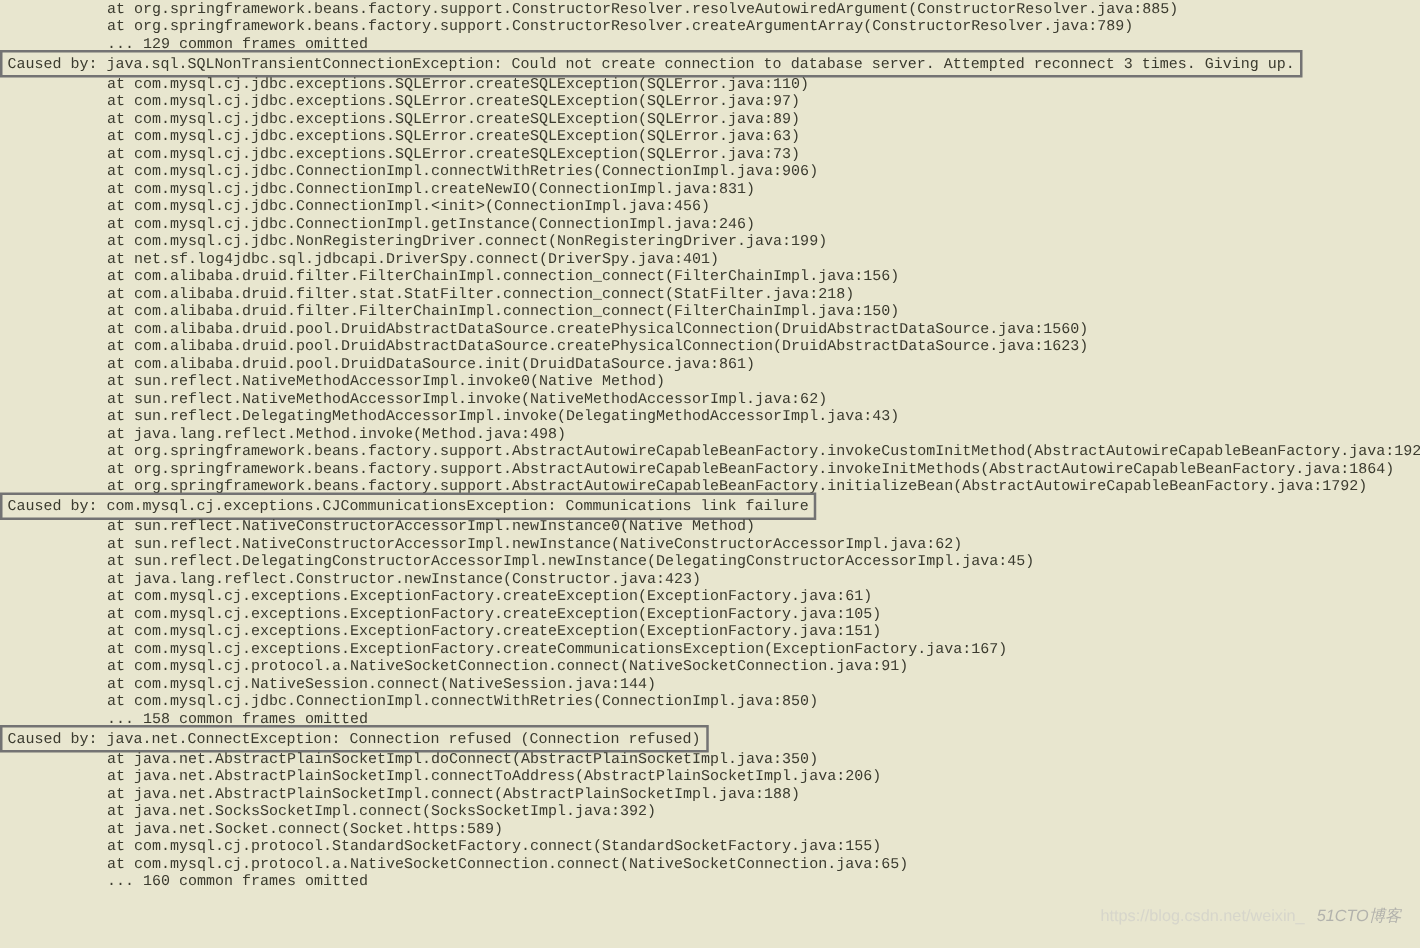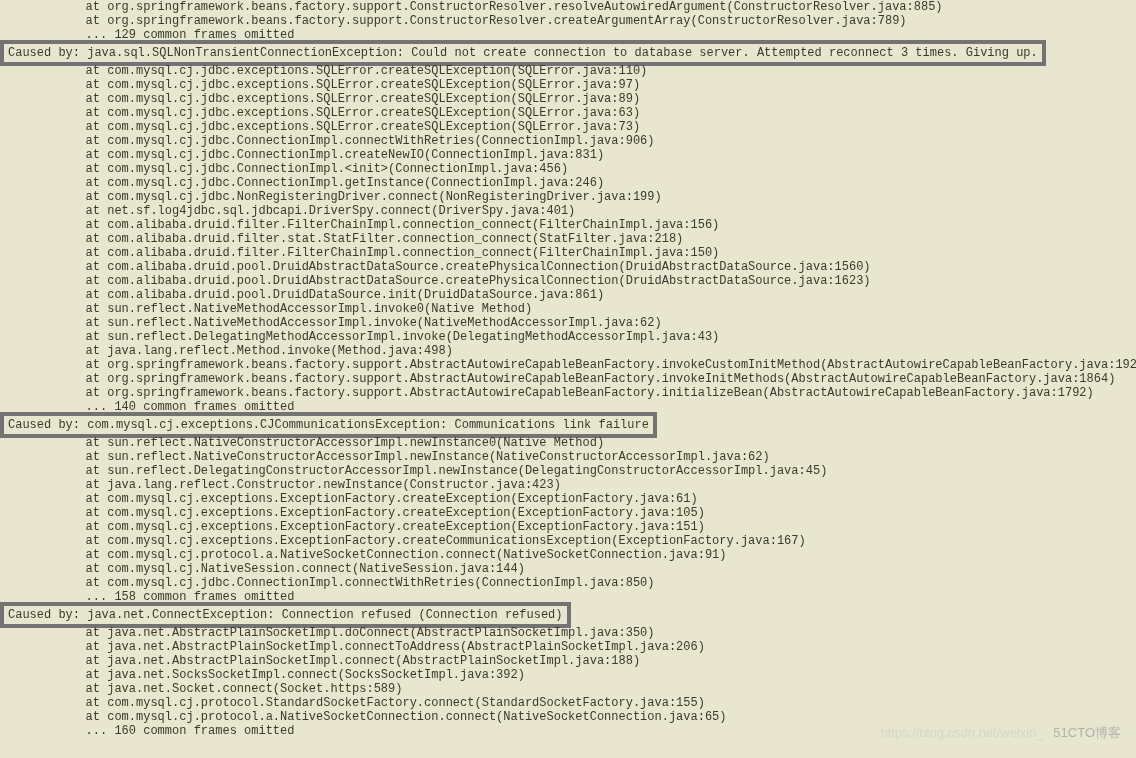--- a/index.html
+++ b/index.html
@@ -13,21 +13,21 @@
     width: 1136px;
     overflow-x: hidden;
   }
   .line {
     white-space: pre;
     display: block;
     padding-left: 28px;
   }
   .highlighted {
     display: inline-block;
-    border: 4px solid #737373;
+    border: 2px solid #737373;
     padding: 2px 4px;
     margin: -2px 0;
     white-space: pre;
   }
   .watermark {
     position: fixed;
     right: 15px;
     bottom: 18px;
     color: rgba(200,200,200,0.55);
     font-family: Arial, sans-serif;
@@ -60,21 +60,20 @@
 <span class="line">        at com.alibaba.druid.pool.DruidAbstractDataSource.createPhysicalConnection(DruidAbstractDataSource.java:1560)</span>
 <span class="line">        at com.alibaba.druid.pool.DruidAbstractDataSource.createPhysicalConnection(DruidAbstractDataSource.java:1623)</span>
 <span class="line">        at com.alibaba.druid.pool.DruidDataSource.init(DruidDataSource.java:861)</span>
 <span class="line">        at sun.reflect.NativeMethodAccessorImpl.invoke0(Native Method)</span>
 <span class="line">        at sun.reflect.NativeMethodAccessorImpl.invoke(NativeMethodAccessorImpl.java:62)</span>
 <span class="line">        at sun.reflect.DelegatingMethodAccessorImpl.invoke(DelegatingMethodAccessorImpl.java:43)</span>
 <span class="line">        at java.lang.reflect.Method.invoke(Method.java:498)</span>
 <span class="line">        at org.springframework.beans.factory.support.AbstractAutowireCapableBeanFactory.invokeCustomInitMethod(AbstractAutowireCapableBeanFactory.java:1922)</span>
 <span class="line">        at org.springframework.beans.factory.support.AbstractAutowireCapableBeanFactory.invokeInitMethods(AbstractAutowireCapableBeanFactory.java:1864)</span>
 <span class="line">        at org.springframework.beans.factory.support.AbstractAutowireCapableBeanFactory.initializeBean(AbstractAutowireCapableBeanFactory.java:1792)</span>
-<span class="line">        ... 140 common frames omitted</span>
 <div style="margin: 0px;"><span class="highlighted">Caused by: com.mysql.cj.exceptions.CJCommunicationsException: Communications link failure</span></div>
     <span class="line"></span>
 <span class="line">        at sun.reflect.NativeConstructorAccessorImpl.newInstance0(Native Method)</span>
 <span class="line">        at sun.reflect.NativeConstructorAccessorImpl.newInstance(NativeConstructorAccessorImpl.java:62)</span>
 <span class="line">        at sun.reflect.DelegatingConstructorAccessorImpl.newInstance(DelegatingConstructorAccessorImpl.java:45)</span>
 <span class="line">        at java.lang.reflect.Constructor.newInstance(Constructor.java:423)</span>
 <span class="line">        at com.mysql.cj.exceptions.ExceptionFactory.createException(ExceptionFactory.java:61)</span>
 <span class="line">        at com.mysql.cj.exceptions.ExceptionFactory.createException(ExceptionFactory.java:105)</span>
 <span class="line">        at com.mysql.cj.exceptions.ExceptionFactory.createException(ExceptionFactory.java:151)</span>
 <span class="line">        at com.mysql.cj.exceptions.ExceptionFactory.createCommunicationsException(ExceptionFactory.java:167)</span>
@@ -88,14 +87,14 @@
 <span class="line">        at java.net.AbstractPlainSocketImpl.connect(AbstractPlainSocketImpl.java:188)</span>
 <span class="line">        at java.net.SocksSocketImpl.connect(SocksSocketImpl.java:392)</span>
 <span class="line">        at java.net.Socket.connect(Socket.https:589)</span>
 <span class="line">        at com.mysql.cj.protocol.StandardSocketFactory.connect(StandardSocketFactory.java:155)</span>
 <span class="line">        at com.mysql.cj.protocol.a.NativeSocketConnection.connect(NativeSocketConnection.java:65)</span>
 <span class="line">        ... 160 common frames omitted</span>
 </div>
 
 <div class="watermark">
   <span>https://blog.csdn.net/weixin_</span>
-  <span style="margin-left:6px;color:rgba(160,160,160,0.75);">51CTO博客</span>
+  <span style="margin-left:6px;color:rgba(160,160,160,0.75);font-style:italic;">51CTO博客</span>
 </div>
 
 </body></html>

